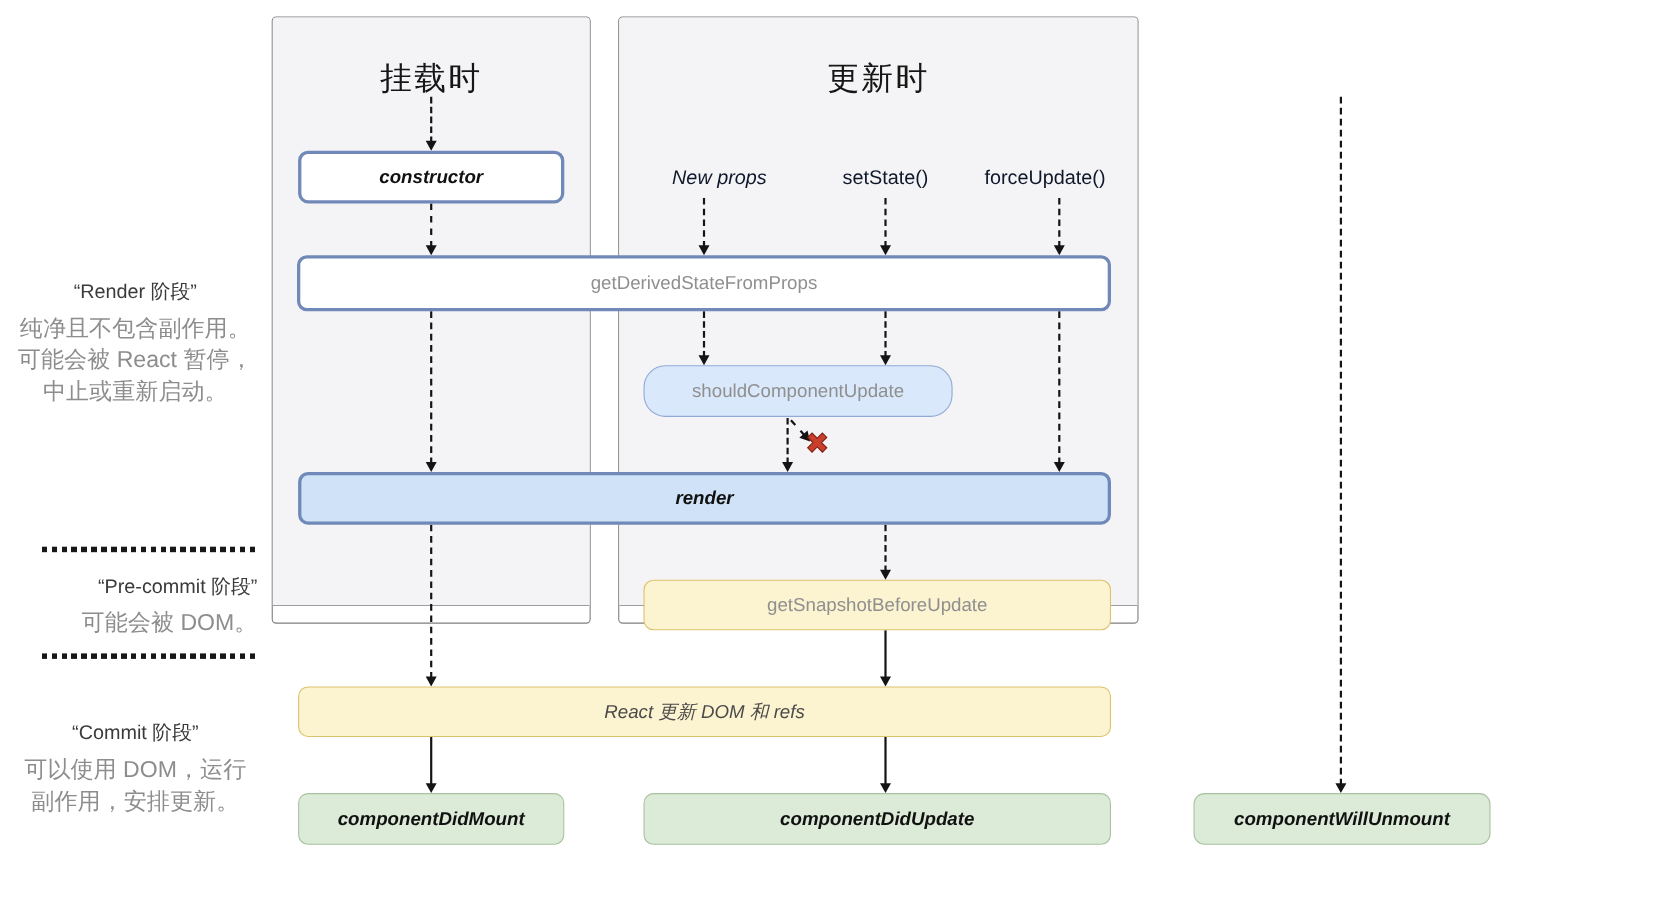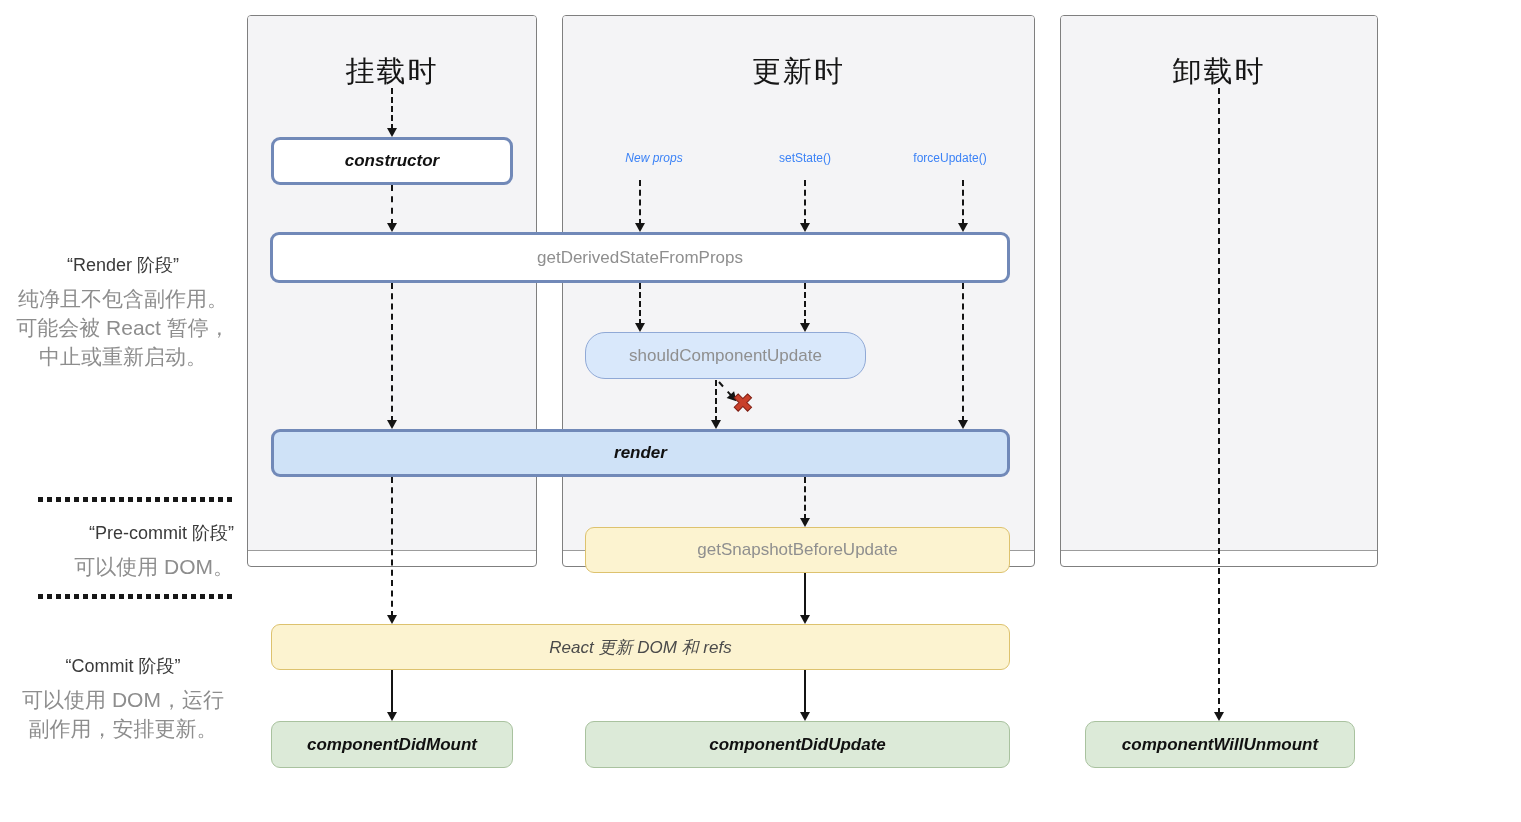--- a/index.html
+++ b/index.html
@@ -38,21 +38,21 @@
   #n-constructor{left:271px;top:137px;width:242px;height:48px;}
   #n-gdsfp{left:270px;top:232px;width:740px;height:51px;}
   #n-scu{left:585px;top:332px;width:281px;height:47px;border-radius:20px;}
   #n-render{left:271px;top:429px;width:739px;height:48px;}
   #n-gsbu{left:585px;top:527px;width:425px;height:46px;}
   #n-reactup{left:271px;top:624px;width:739px;height:46px;font-style:italic;color:#4a4a4a;}
   #n-cdm{left:271px;top:721px;width:242px;height:47px;}
   #n-cdu{left:585px;top:721px;width:425px;height:47px;}
   #n-cwu{left:1085px;top:721px;width:270px;height:47px;border-radius:10px;}
   
-  .trigger{position:absolute;top:151px;transform:translateX(-50%);font-size:12px;color:#3b82f6;white-space:nowrap;}
+  .trigger{position:absolute;top:151px;transform:translateX(-50%);font-size:18px;color:#0f172a;white-space:nowrap;}
   .t-newprops{left:654px;font-style:italic;}
   .t-setstate{left:805px;}
   .t-forceupdate{left:950px;}
   
   .arr{position:absolute;width:12px;transform:translateX(-6px);}
   .arr::before{content:'';position:absolute;left:5px;top:0;bottom:7px;border-left:2px dashed #141414;}
   .arr.solid::before{border-left-style:solid;}
   .arr::after{content:'';position:absolute;left:1px;bottom:0;width:0;height:0;
     border-left:5px solid transparent;border-right:5px solid transparent;border-top:9px solid #141414;}
   .a1{left:392px;top:88px;height:49px;}
@@ -84,41 +84,37 @@
   <div class="side">
     <div class="ph ph-render">
       <div class="ptitle">“Render 阶段”</div>
       <div class="pline">纯净且不包含副作用。</div>
       <div class="pline">可能会被 React 暂停，</div>
       <div class="pline">中止或重新启动。</div>
     </div>
     <div class="dotline dot1"></div>
     <div class="ph ph-pre">
       <div class="ptitle">“Pre-commit 阶段”</div>
-      <div class="pline">可以使用 DOM。</div>
+      <div class="pline">可能会被 DOM。</div>
     </div>
     <div class="dotline dot2"></div>
     <div class="ph ph-commit">
       <div class="ptitle">“Commit 阶段”</div>
       <div class="pline">可以使用 DOM，运行</div>
       <div class="pline">副作用，安排更新。</div>
     </div>
   </div>
 
   <div class="panel p-mount">
     <div class="panel-gray"></div>
     <div class="coltitle">挂载时</div>
   </div>
   <div class="panel p-update">
     <div class="panel-gray"></div>
     <div class="coltitle">更新时</div>
-  </div>
-  <div class="panel p-unmount">
-    <div class="panel-gray"></div>
-    <div class="coltitle">卸载时</div>
   </div>
 
   <span class="trigger t-newprops">New props</span>
   <span class="trigger t-setstate">setState()</span>
   <span class="trigger t-forceupdate">forceUpdate()</span>
 
   <div class="arr a1"></div>
   <div class="arr a2"></div>
   <div class="arr a3"></div>
   <div class="arr a4"></div>

